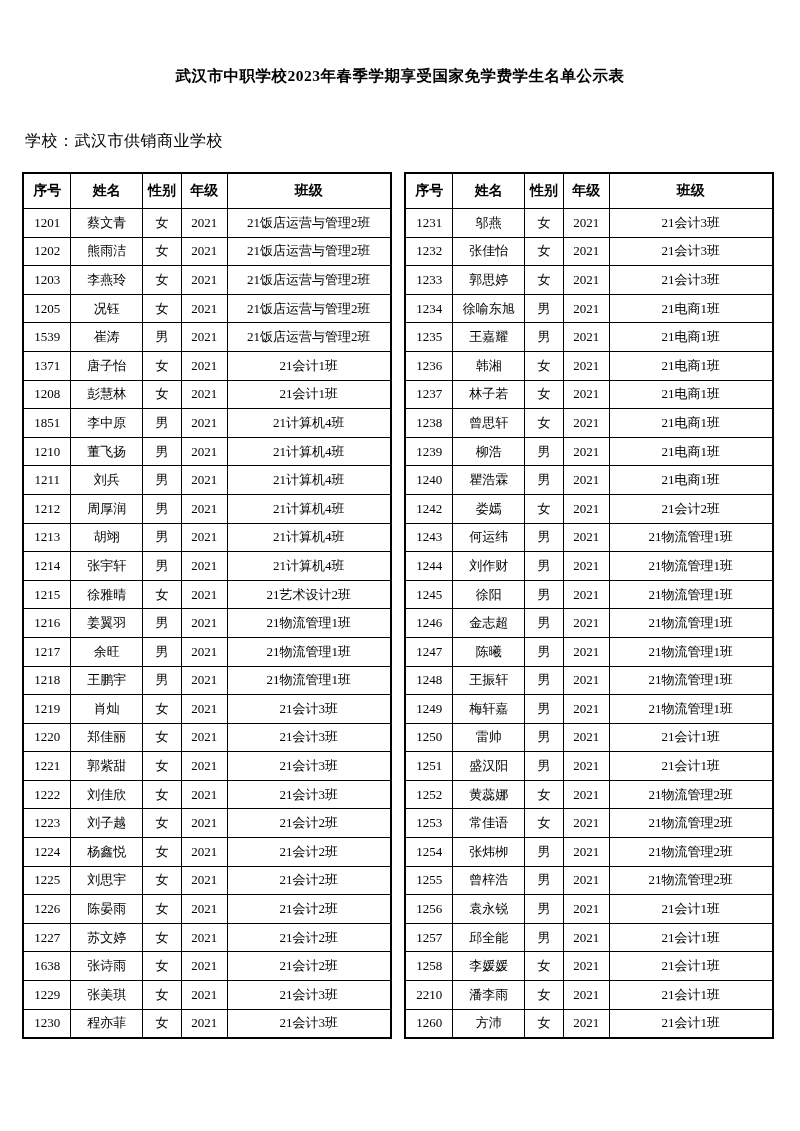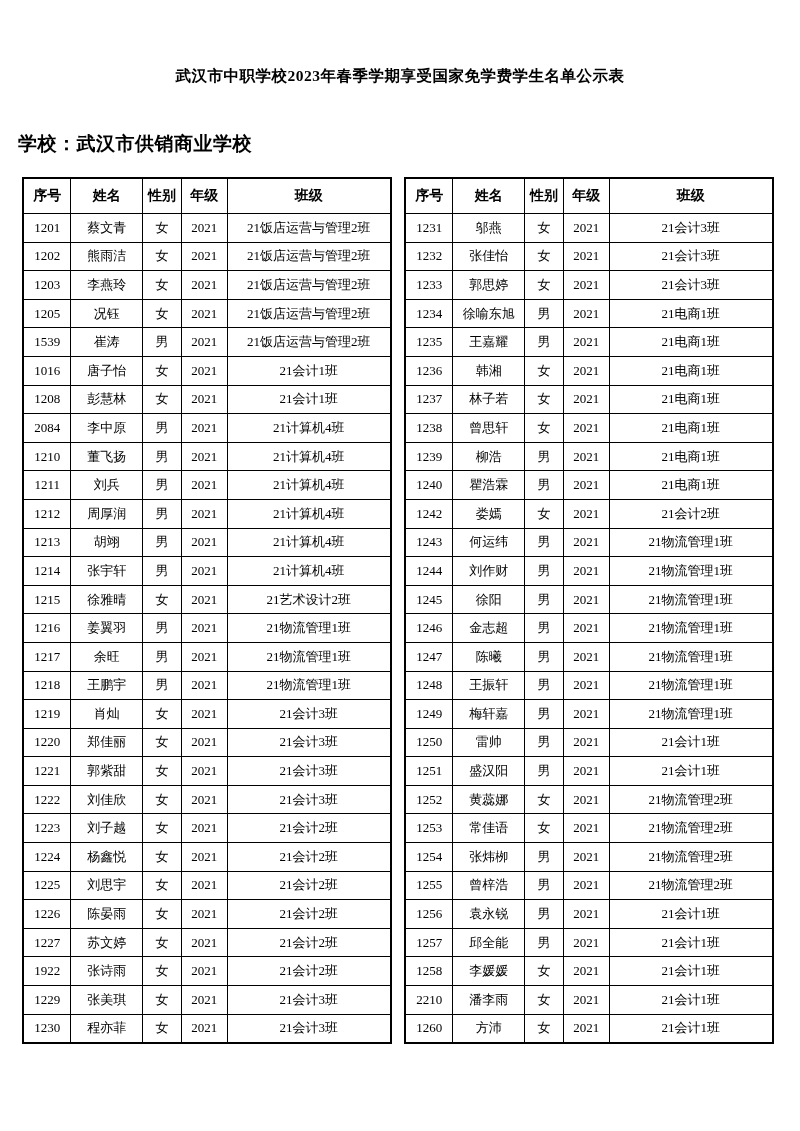--- a/index.html
+++ b/index.html
@@ -8,22 +8,22 @@
     background:#ffffff;color:#000;
     font-family:"Liberation Serif","DejaVu Serif",serif;
     overflow:hidden;
   }
   .page{width:800px;height:938px;position:relative;}
   .title{
     font-size:15.5px;font-weight:bold;text-align:center;
     margin:0;padding-top:66px;letter-spacing:0.5px;
   }
   .school{
-    font-size:19px;font-weight:bold;
-    margin:44px 0 0 18px;letter-spacing:0.5px;
+    font-size:16px;font-weight:normal;
+    margin:44px 0 0 25px;letter-spacing:0.5px;
   }
   .tables{
     display:flex;gap:12px;
     margin:20px 26px 2px 22px;
     justify-content:flex-end;
   }
   table.roster{
     border-collapse:collapse;
     flex:1;table-layout:fixed;
     border:2px solid #000;
@@ -92,35 +92,35 @@
             <td class="col4">21饭店运营与管理2班</td>
           </tr>
           <tr>
             <td class="col0">1539</td>
             <td class="col1">崔涛</td>
             <td class="col2">男</td>
             <td class="col3">2021</td>
             <td class="col4">21饭店运营与管理2班</td>
           </tr>
           <tr>
-            <td class="col0">1016</td>
+            <td class="col0">1371</td>
             <td class="col1">唐子怡</td>
             <td class="col2">女</td>
             <td class="col3">2021</td>
             <td class="col4">21会计1班</td>
           </tr>
           <tr>
             <td class="col0">1208</td>
             <td class="col1">彭慧林</td>
             <td class="col2">女</td>
             <td class="col3">2021</td>
             <td class="col4">21会计1班</td>
           </tr>
           <tr>
-            <td class="col0">2084</td>
+            <td class="col0">1851</td>
             <td class="col1">李中原</td>
             <td class="col2">男</td>
             <td class="col3">2021</td>
             <td class="col4">21计算机4班</td>
           </tr>
           <tr>
             <td class="col0">1210</td>
             <td class="col1">董飞扬</td>
             <td class="col2">男</td>
             <td class="col3">2021</td>
@@ -239,21 +239,21 @@
             <td class="col4">21会计2班</td>
           </tr>
           <tr>
             <td class="col0">1227</td>
             <td class="col1">苏文婷</td>
             <td class="col2">女</td>
             <td class="col3">2021</td>
             <td class="col4">21会计2班</td>
           </tr>
           <tr>
-            <td class="col0">1922</td>
+            <td class="col0">1638</td>
             <td class="col1">张诗雨</td>
             <td class="col2">女</td>
             <td class="col3">2021</td>
             <td class="col4">21会计2班</td>
           </tr>
           <tr>
             <td class="col0">1229</td>
             <td class="col1">张美琪</td>
             <td class="col2">女</td>
             <td class="col3">2021</td>

